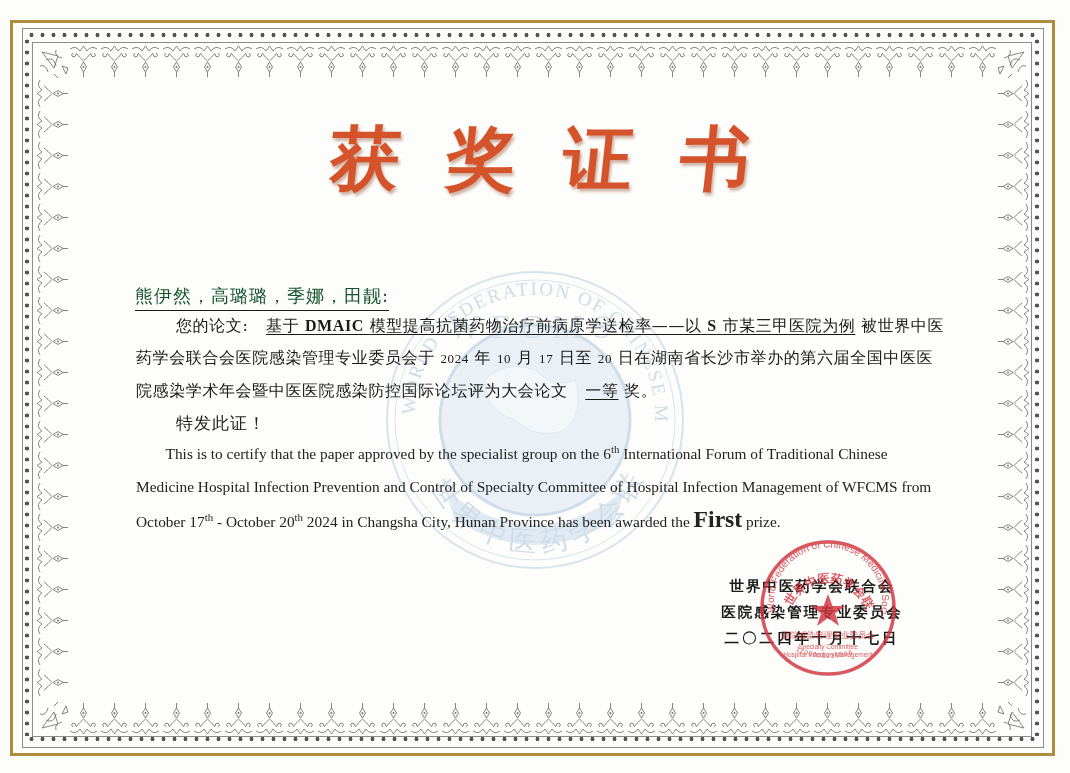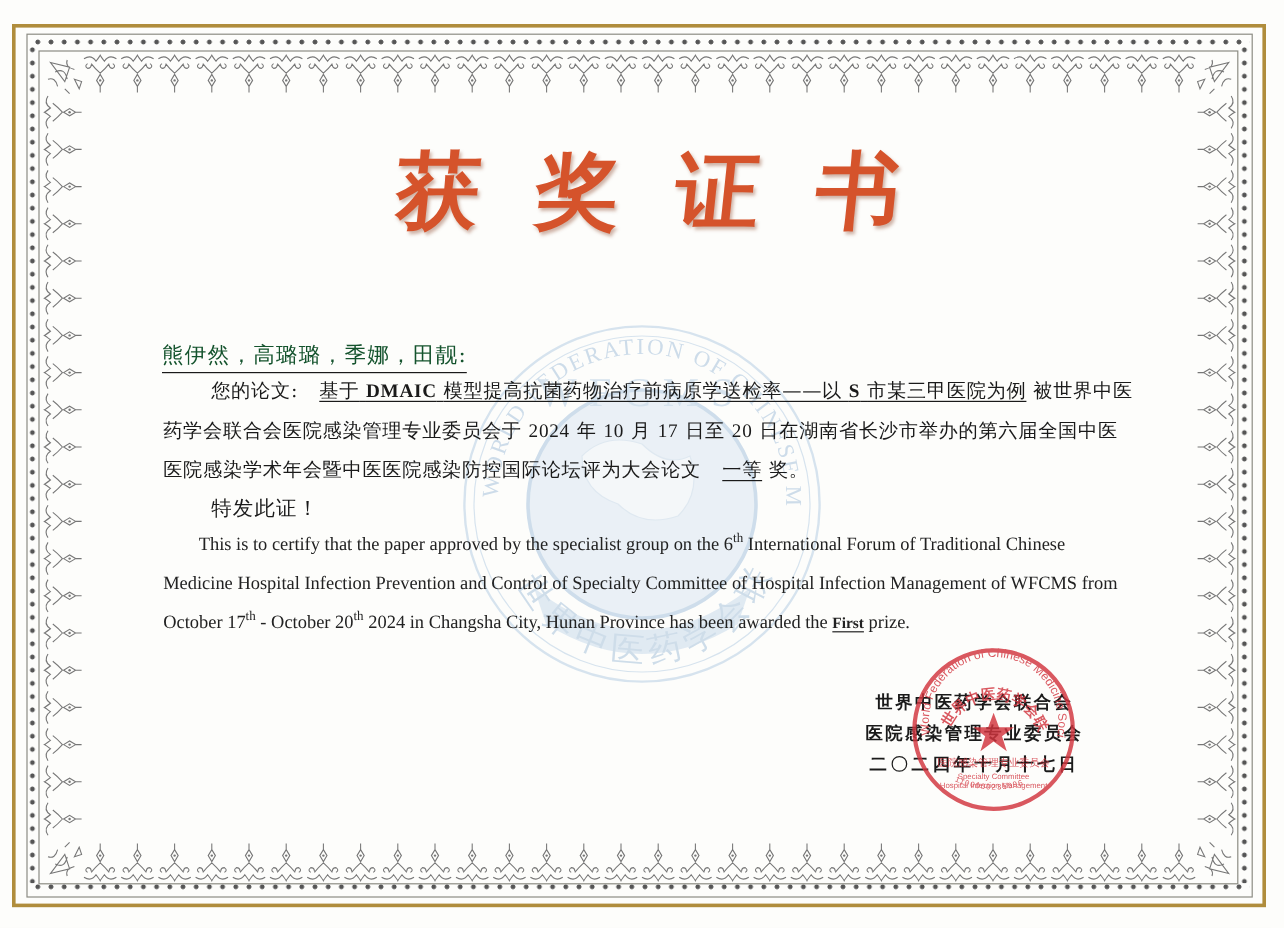--- a/index.html
+++ b/index.html
@@ -69,34 +69,34 @@
   }
   .para-cn {
     position: absolute; left: 136px; top: 310px; width: 810px;
     font-size: 16px; line-height: 32px; color: #1a1a1a;
     font-family: "DejaVu Serif", serif;
     text-indent: 40px;
     letter-spacing: 0.6px;
   }
   .para-cn .u { text-decoration: underline; text-underline-offset: 3px; margin-left: 12px; }
   .para-cn .b { font-family: "Liberation Serif", serif; font-weight: bold; }
-  .para-cn .num { font-family: "Liberation Serif", serif; font-size: 16px; }
+  .para-cn .num { font-family: "Liberation Serif", serif; font-size: 13px; }
   .special {
     position: absolute; left: 176px; top: 412px;
     font-size: 17px; color: #1a1a1a; letter-spacing: 1px;
   }
   .para-en {
     position: absolute; left: 136px; top: 438px; width: 810px;
     font-family: "Liberation Serif", serif;
     font-size: 15.6px; line-height: 32.5px; color: #222;
     text-indent: 30px;
     transform: scaleX(0.985); transform-origin: left top;
   }
   .para-en sup { font-size: 11px; line-height: 0; }
-  .para-en .first { font-weight: bold; font-size: 13px; text-decoration: underline; text-underline-offset: 3px; }
+  .para-en .first { font-weight: bold; font-size: 24px; text-underline-offset: 3px; }
   .issuer {
     position: absolute; left: 712px; top: 573px; width: 200px;
     text-align: center;
     font-family: "DejaVu Sans", sans-serif;
     font-weight: bold;
     font-size: 14.5px; line-height: 26px; color: #1a1a1a;
     letter-spacing: 2px;
   }
   .issuer .date { letter-spacing: 3px; }
   .seal {

